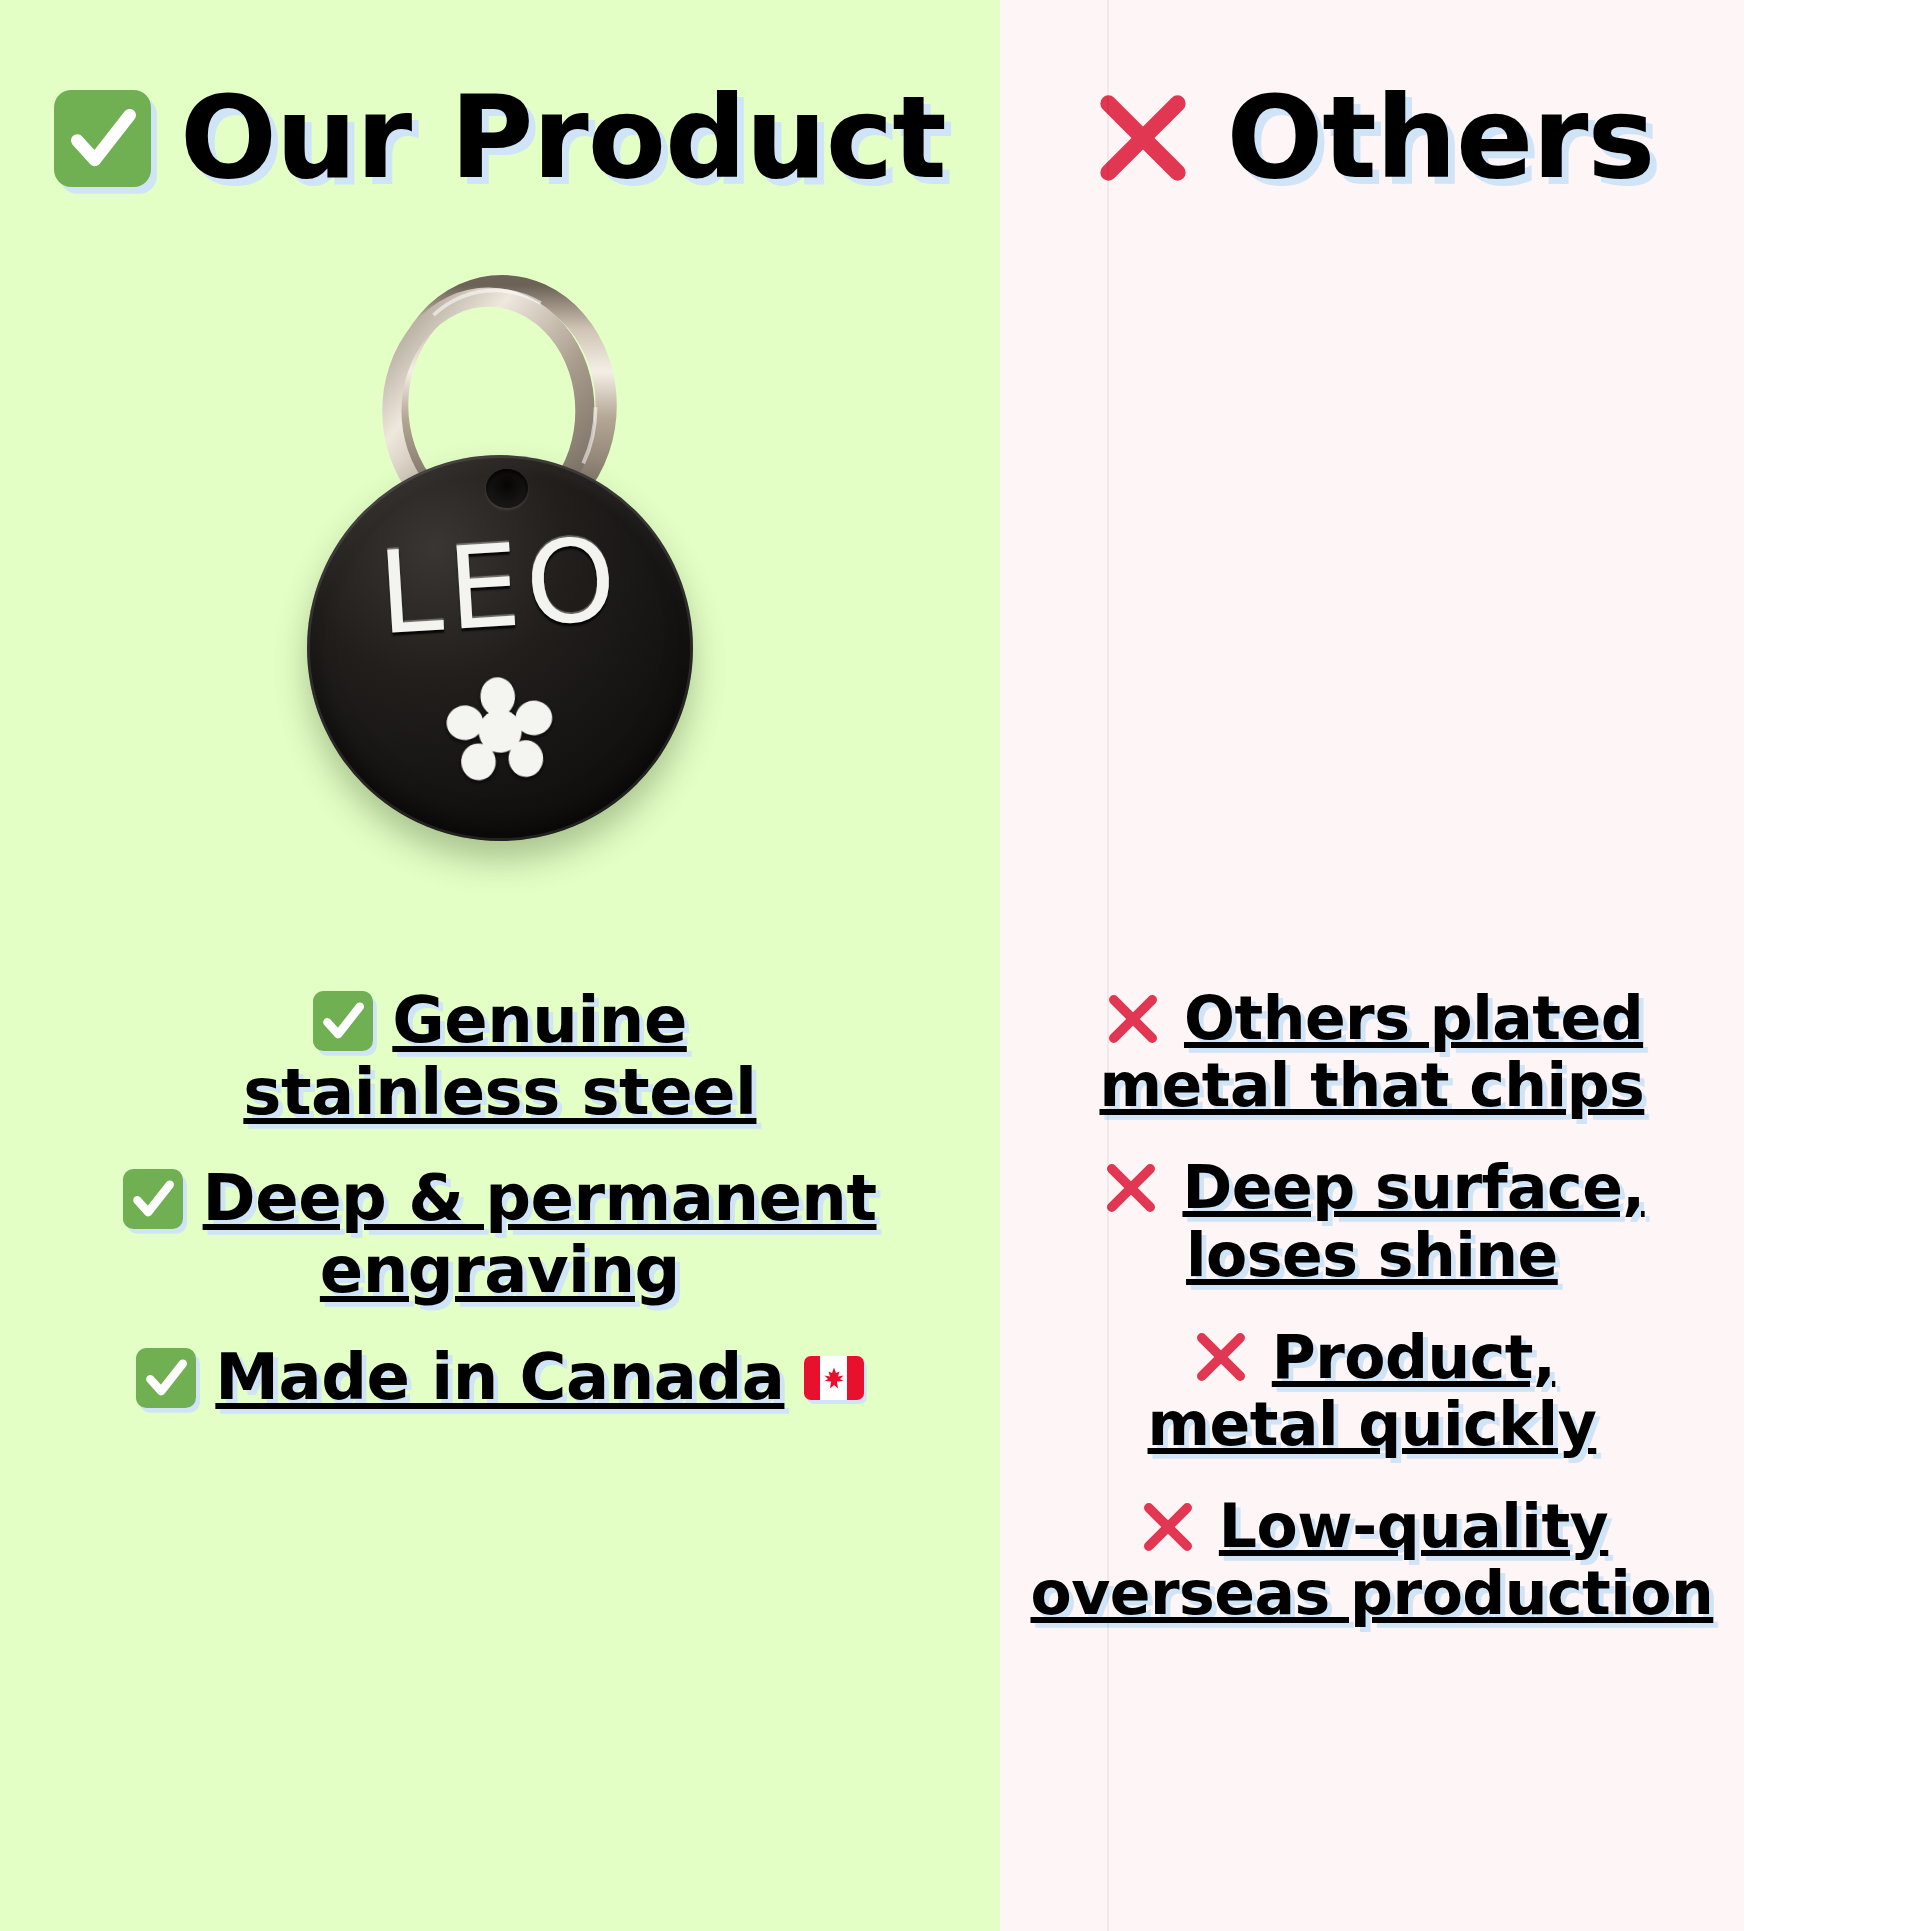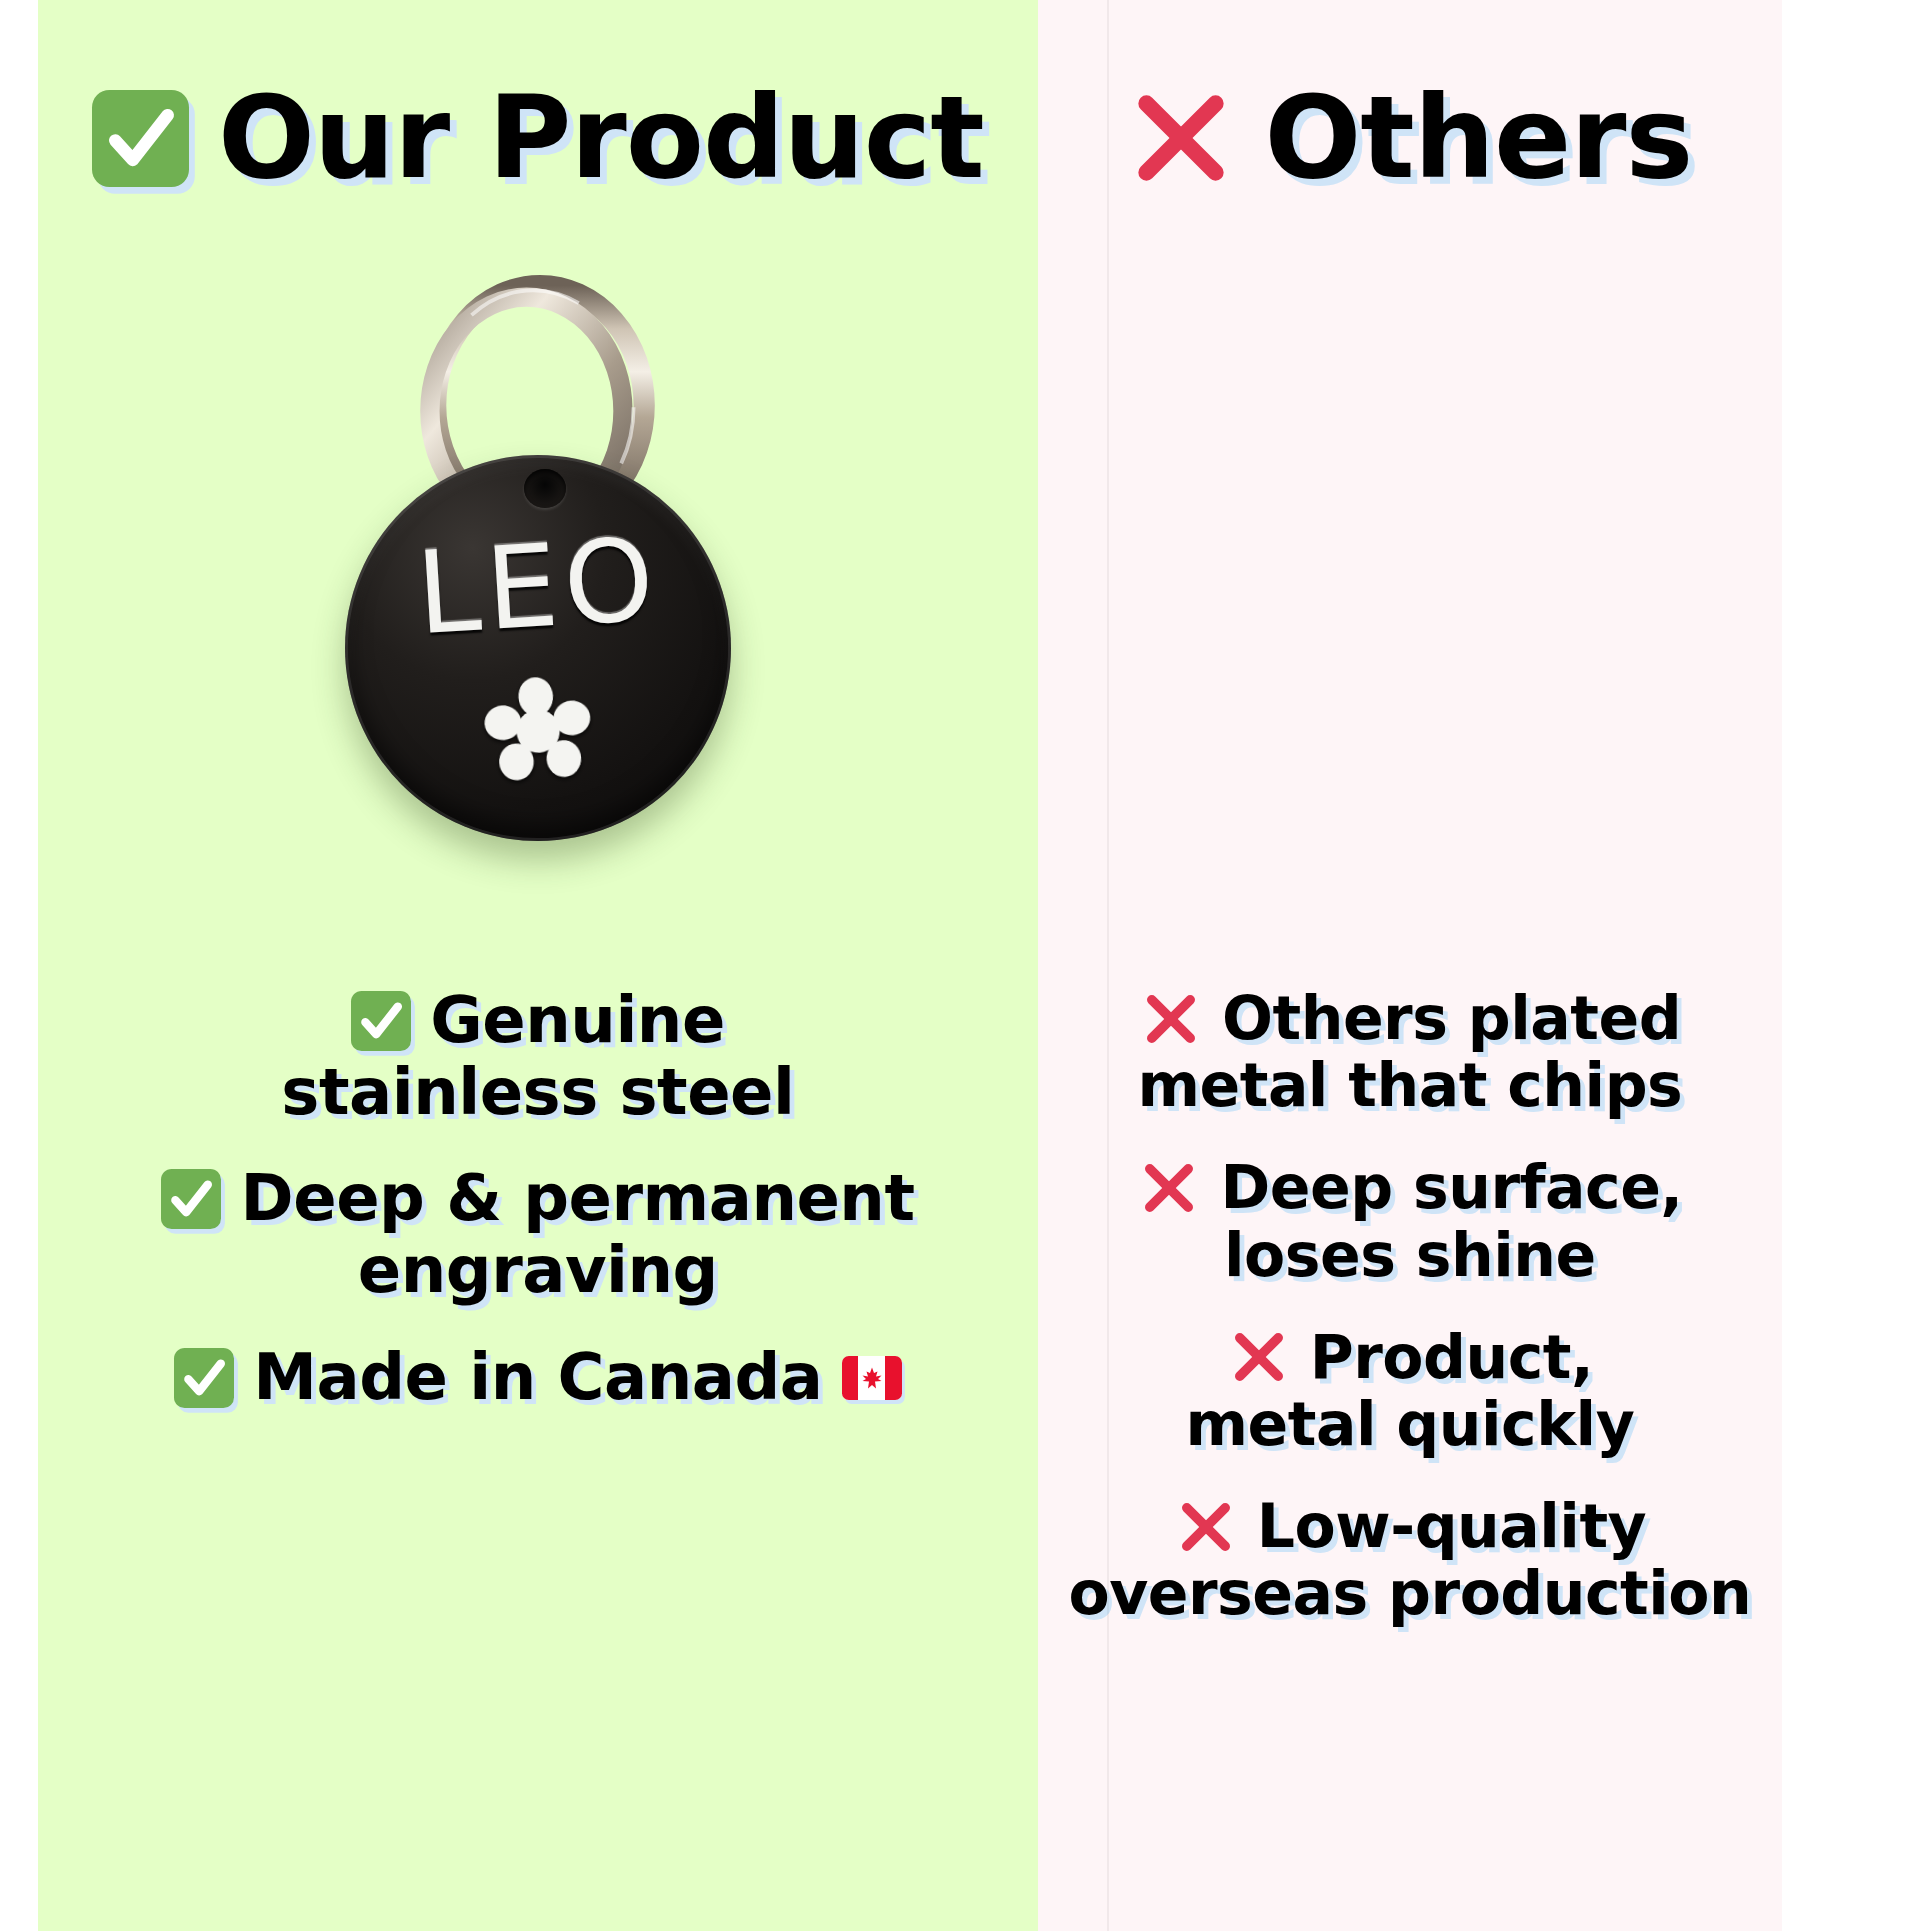--- a/index.html
+++ b/index.html
@@ -1,21 +1,21 @@
 <!DOCTYPE html>
 <html><head>
 <meta charset="utf-8">
 <style>
   html,body{margin:0;padding:0;}
   body{
     width:1931px;height:1931px;overflow:hidden;
     font-family:"DejaVu Sans", sans-serif;
     background:#ffffff;
   }
-  .board{position:relative;width:1744px;height:1931px;display:flex;padding-left:38px;}
+  .board{position:relative;width:1744px;height:1931px;display:flex;}
 
   .panel{position:relative;height:1931px;box-sizing:border-box;}
   .panel-left{width:1107px;background:#e4ffc6;}
   .panel-right{width:824px;background:#fef5f7;}
 
   
   .head{
     position:absolute;top:81px;left:0;width:100%;
     display:flex;align-items:center;justify-content:center;
     gap:29px;
@@ -100,20 +100,21 @@
 
   
   .bullets{position:absolute;left:0;width:100%;}
   .bullets-left{top:985px;}
   .bullets-right{top:985px;}
 
   .bullet{
     width:100%;
     text-align:center;
     margin-bottom:35px;
+    text-decoration:underline;
   }
   .bullet-line{
     display:flex;align-items:center;justify-content:center;gap:19.3px;
     flex-wrap:wrap;
   }
   .bullet-text{
     font-family:"DejaVu Sans", sans-serif;
     font-weight:700;
     font-size:64px;
     line-height:1.12;

